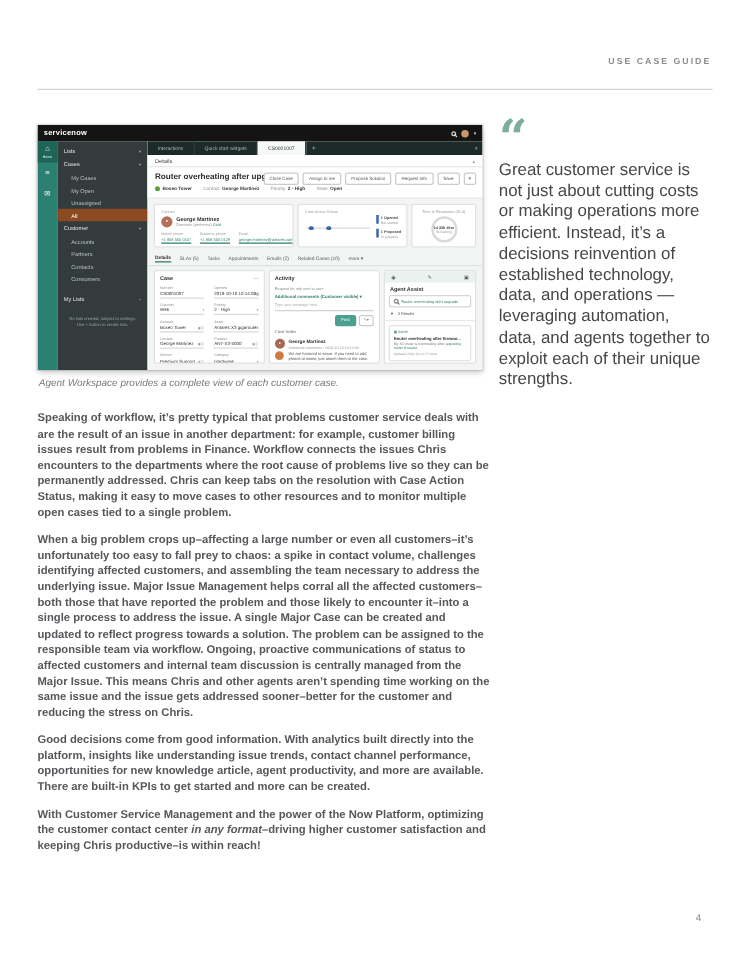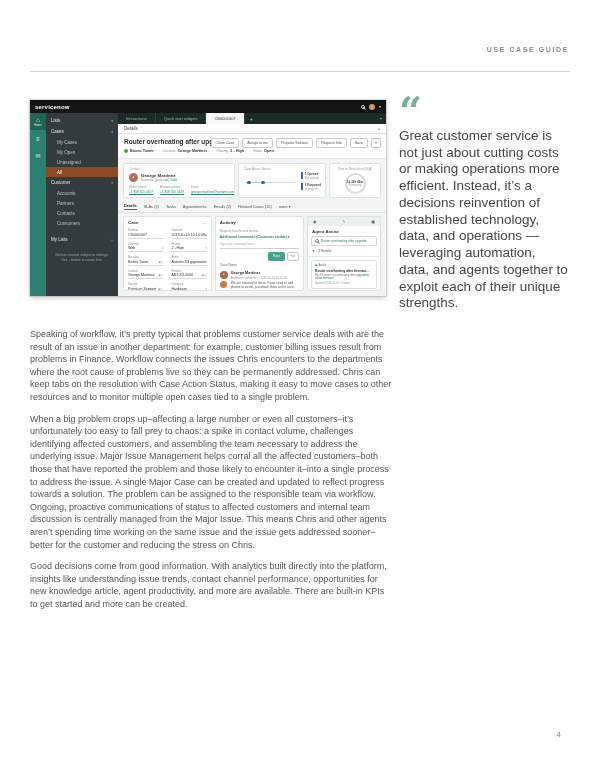--- a/index.html
+++ b/index.html
@@ -13,21 +13,21 @@
   .page-num { position:absolute; top:730px; right:39px; font-size:8px; color:#8a8d8f; }
   .caption { position:absolute; left:31px; top:302px; font-size:8px; font-style:italic; color:#77797b; }
 
   
   .quote { position:absolute; left:399px; top:96px; width:170px; }
   .quote-mark { font-family:"DejaVu Serif", serif; font-size:40px; line-height:0.75; height:24px; color:#7cae9d; font-weight:bold; }
   .quote-text { margin-top:8px; font-size:13.5px; line-height:1.24; color:#474747; }
   .quote-attr { margin-top:10px; font-size:7.5px; line-height:1.5; color:#6b6e70; }
 
   
-  .body-text { position:absolute; left:30px; top:328px; width:362px; font-size:9px; line-height:1.4; color:#55575a; }
+  .body-text { position:absolute; left:30px; top:328px; width:362px; font-size:9px; line-height:1.4; color:#55575a;font-weight:bold; }
   .body-text p { margin:0 0 9px 0; }
 
   
   .shot { position:absolute; left:30px; top:100px; width:356px; height:196px; background:#f3f4f4; overflow:hidden;
           box-shadow:0 0 0 1px rgba(0,0,0,.10), 0 2px 5px rgba(0,0,0,.22); }
   .topbar { height:13px; background:#141414; color:#fff; display:flex; align-items:center; justify-content:space-between; padding:0 5px; }
   .logo { font-size:6px; font-weight:bold; letter-spacing:.2px; }
   .topbar-right { display:flex; align-items:center; gap:4px; }
   .mag { width:4px; height:4px; border:1px solid #cfcfcf; border-radius:50%; position:relative; }
   .mag::after { content:""; position:absolute; width:3px; height:1px; background:#cfcfcf; transform:rotate(45deg); right:-2px; bottom:-1px; }
@@ -471,26 +471,28 @@
               <div class="ac-meta">Updated 2019-10-10 • 5 views</div>
             </div>
 
           </div>
 
         </div>
       </div>
     </div>
   </div>
 
+  <div class="caption">Agent Workspace provides a complete view of each customer case.</div>
 
   <div class="quote">
     <div class="quote-mark">“</div>
     <div class="quote-text">Great customer service is not just about cutting costs or making operations more efficient. Instead, it’s a decisions reinvention of established technology, data, and operations — leveraging automation, data, and agents together to exploit each of their unique strengths.</div>
   </div>
 
   <div class="body-text">
     <p>Speaking of workflow, it’s pretty typical that problems customer service deals with are the result of an issue in another department: for example, customer billing issues result from problems in Finance. Workflow connects the issues Chris encounters to the departments where the root cause of problems live so they can be permanently addressed. Chris can keep tabs on the resolution with Case Action Status, making it easy to move cases to other resources and to monitor multiple open cases tied to a single problem.</p>
     <p>When a big problem crops up–affecting a large number or even all customers–it’s unfortunately too easy to fall prey to chaos: a spike in contact volume, challenges identifying affected customers, and assembling the team necessary to address the underlying issue. Major Issue Management helps corral all the affected customers–both those that have reported the problem and those likely to encounter it–into a single process to address the issue. A single Major Case can be created and updated to reflect progress towards a solution. The problem can be assigned to the responsible team via workflow. Ongoing, proactive communications of status to affected customers and internal team discussion is centrally managed from the Major Issue. This means Chris and other agents aren’t spending time working on the same issue and the issue gets addressed sooner–better for the customer and reducing the stress on Chris.</p>
     <p>Good decisions come from good information. With analytics built directly into the platform, insights like understanding issue trends, contact channel performance, opportunities for new knowledge article, agent productivity, and more are available. There are built-in KPIs to get started and more can be created.</p>
+    <p><span>With Customer Service Management and the power of the Now Platform, optimizing the customer contact center </span><i>in any format</i><span>–driving higher customer satisfaction and keeping Chris productive–is within reach!</span></p>
   </div>
 
   <div class="page-num">4</div>
 </div>
 
 </body></html>

